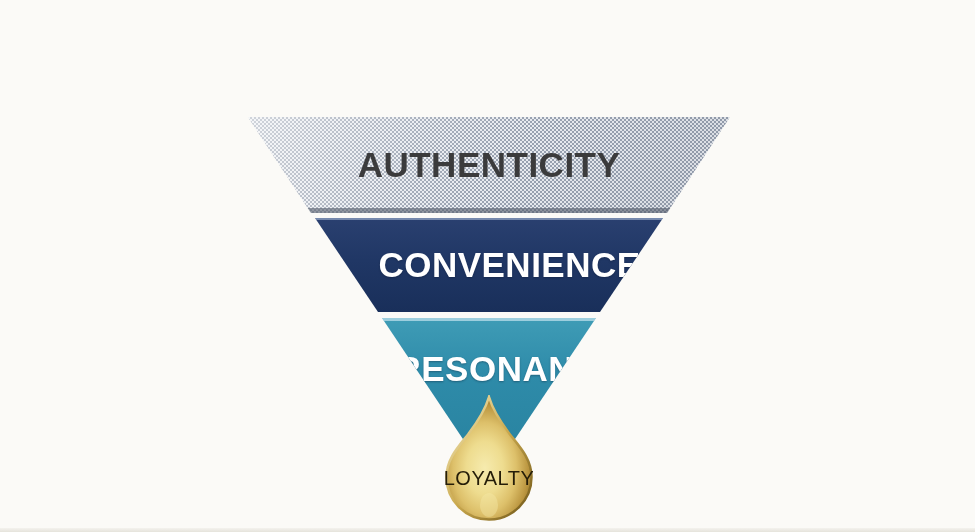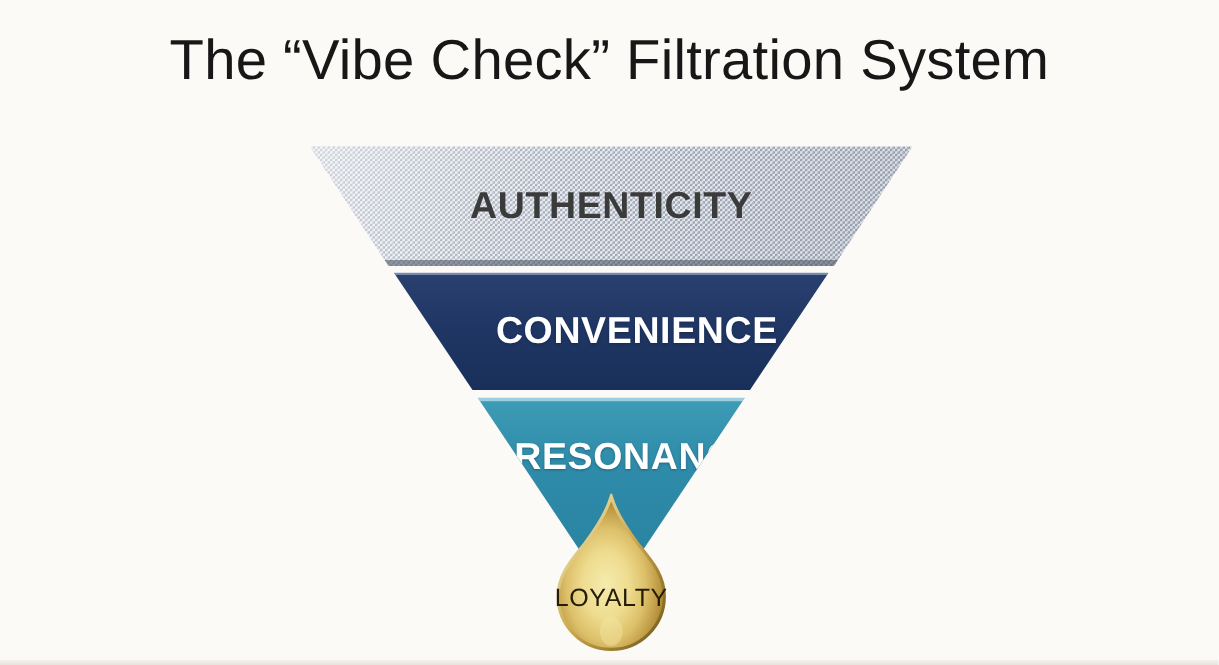--- a/index.html
+++ b/index.html
@@ -61,21 +61,21 @@
   .layer-resonance{
     left:382px;top:318px;width:214px;height:160px;
     clip-path:polygon(0 0,100% 0,50% 100%);
     background:linear-gradient(180deg,#3f9cb6 0%,#2e8ba9 35%,#27819e 100%);
     align-items:flex-start;
     padding-top:31px;
   }
   .teal-edge{height:3px;background:rgba(220,240,248,.6);}
   .label{
     position:relative;
-    font-size:30px;
+    font-size:35px;
     font-weight:700;
     letter-spacing:.5px;
     white-space:nowrap;
   }
   .label-dark{color:#3b3b3c;text-shadow:0 1px 1px rgba(255,255,255,.3);}
   .label-light{color:#ffffff;text-shadow:0 1px 2px rgba(10,20,40,.35);margin-left:41px;}
   .drop{position:absolute;left:445px;top:395px;width:88px;height:128px;}
   .drop text{
     font-family:"Liberation Sans",sans-serif;
     font-size:20px;
@@ -86,21 +86,20 @@
   .bottom-strip{
     position:absolute;left:0;right:0;bottom:0;height:4px;
     background:linear-gradient(180deg,rgba(180,173,155,.10),rgba(180,173,155,.30));
   }
 </style>
 </head>
 <body>
 
 <div class="stage">
 
-  <h1 class="title">The “Vibe Check” Filtration System</h1>
 
   <div>
 
     <div class="layer layer-authenticity">
       <div class="sheen"></div>
       <div class="edge-bottom"></div>
       <span class="label label-dark">AUTHENTICITY</span>
     </div>
 
     <div class="layer layer-convenience">

